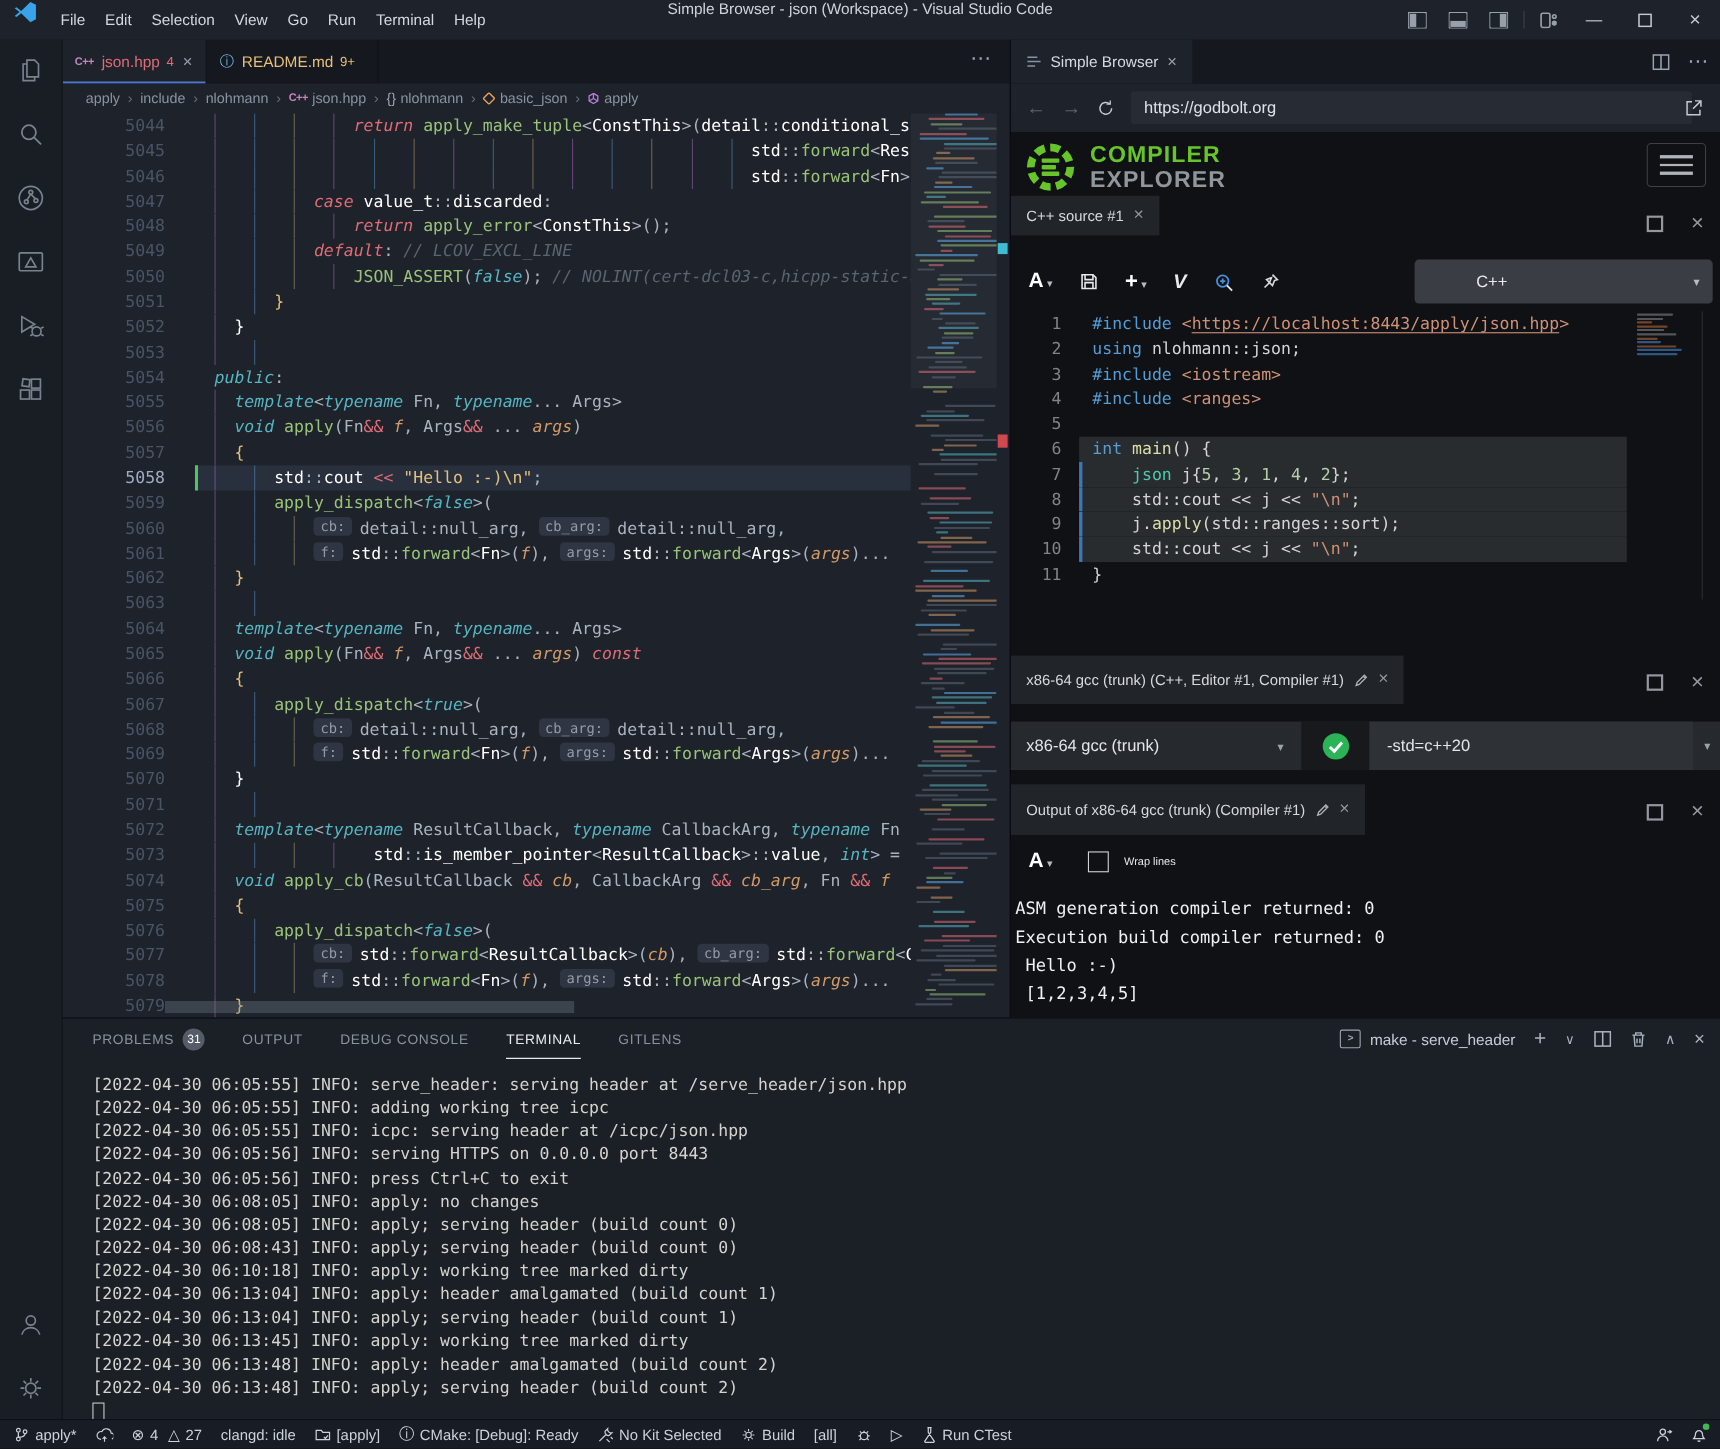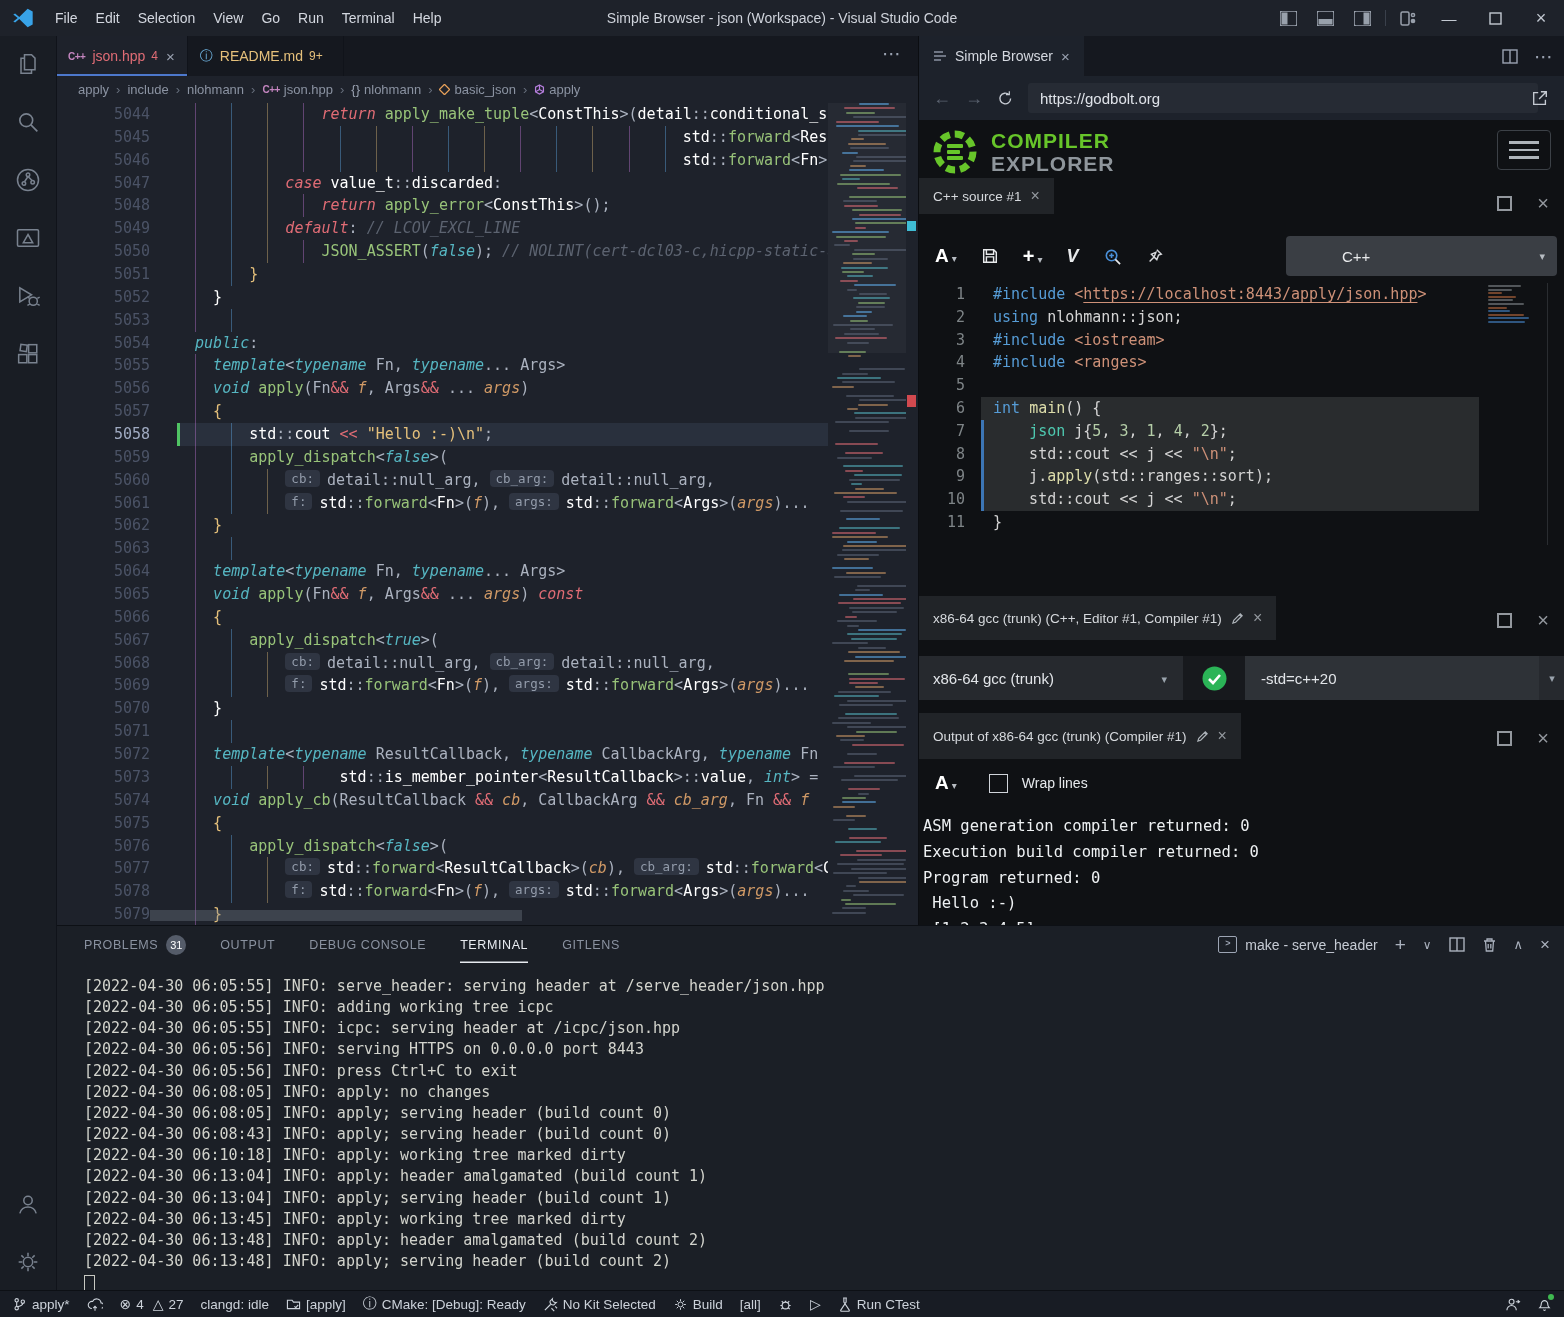--- a/index.html
+++ b/index.html
@@ -1,21 +1,21 @@
 <!DOCTYPE html>
 <html><head>
 <meta charset="utf-8">
 <style>
   html,body{margin:0;padding:0;background:#0b0d11}
   #root{position:relative;width:1564px;height:1317px;background:#15181e;overflow:hidden;
         font-family:"Liberation Sans","DejaVu Sans",sans-serif;color:#c8ccd4;font-size:14px}
   svg{display:block}
 
   
-  #titlebar{position:absolute;left:0;top:0;width:100%;height:36px;background:#1e222a;display:flex;align-items:center;z-index:30}
+  #titlebar{position:absolute;left:0;top:0;width:100%;height:36px;background:#1e222a;display:flex;align-items:flex-start;z-index:30}
   #titlebar .logo{margin:0 12px 0 12px}
   .menu-item{padding:0 9px;font-size:14px;color:#d3d7df;line-height:36px;cursor:default}
   #win-title{position:absolute;left:50%;transform:translateX(-50%);font-size:14px;color:#cfd3db;white-space:nowrap}
   #win-controls{position:absolute;right:0;top:0;height:36px;display:flex;align-items:center}
   .layout-ic{margin:0 10px;opacity:.85}
   .wc{width:46px;height:36px;display:flex;align-items:center;justify-content:center;color:#c3c9d2;font-size:15px}
   .tb-sep{width:1px;height:16px;background:#3a404b;margin:0 4px}
 
   
   #activitybar{position:absolute;left:0;top:36px;width:56px;height:1254px;background:#191d24;border-right:1px solid #10131a;z-index:20}
@@ -117,21 +117,21 @@
   #comp-sel{width:250px;position:relative;padding-left:14px;font-size:15px;color:#e2e5e9}
   #comp-sel .dd-caret{position:absolute;right:16px;top:3px;font-size:11px;color:#9aa3ad}
   #comp-check{width:62px;height:44px;background:#17191d;display:flex;align-items:center;justify-content:center}
   #comp-flags{flex:1;height:44px;background:#2e3237;display:flex;align-items:center;padding-left:16px;font-size:15px;color:#e2e5e9}
   #comp-dd{width:26px;text-align:center;color:#9aa3ad;font-size:11px}
   .cut-sq{position:absolute;width:13px;height:13px;border:1.5px solid #565c63;opacity:.7}
   #ce-out-tabs{top:593px;height:46px;z-index:2}
   #ce-out-tabs .ce-tab{height:46px}
   #ce-out-toolbar{position:absolute;left:0;top:640px;width:100%;height:46px;display:flex;align-items:center;gap:14px;padding-left:16px}
   .wrapbox{width:17px;height:17px;border:1.7px solid #d0d4da;margin-left:18px}
-  .wraplbl{font-size:14px;color:#e6e9ec}
+  .wraplbl{font-size:10px;color:#e6e9ec}
   #ce-output{position:absolute;left:0;top:694px;width:100%}
   .ol{font:15.5px/25.8px "DejaVu Sans Mono",monospace;color:#eef1f3;white-space:pre;padding-left:4px}
 
   
   #panel{position:absolute;left:56px;top:925px;width:1508px;height:365px;background:#1b1f26;border-top:1px solid #0d1015}
   #phead{position:absolute;left:0;top:0;width:100%;height:37px;display:flex;align-items:center;padding-left:28px;gap:34px}
   .ptab{font-size:12.5px;letter-spacing:.6px;color:#8a92a0;display:flex;align-items:center;gap:8px;height:37px}
   .ptab.active{color:#e8ebf0;box-shadow:inset 0 -1.5px 0 #e8ebf0}
   .pbadge{background:#555c69;color:#fff;font-size:11px;border-radius:50%;width:20px;height:20px;display:flex;align-items:center;justify-content:center;letter-spacing:0}
   #phead-right{position:absolute;right:14px;top:0;height:37px;display:flex;align-items:center;gap:17px;color:#aab1bd}
@@ -836,21 +836,20 @@
 
       <div id="ce-out-toolbar">
         <span><span class="ce-A">A</span><span class="dd-caret">▾</span></span>
         <span class="wrapbox"></span>
         <span class="wraplbl">Wrap lines</span>
       </div>
 
       <div id="ce-output">
           <div class="ol">ASM generation compiler returned: 0</div>
           <div class="ol">Execution build compiler returned: 0</div>
-          <div class="ol">Program returned: 0</div>
           <div class="ol"> Hello :-)</div>
           <div class="ol"> [1,2,3,4,5]</div>
         </div>
     </div>
   </div>
 
   <div id="panel">
     <div id="phead">
       <span class="ptab">
           <span>PROBLEMS</span>

